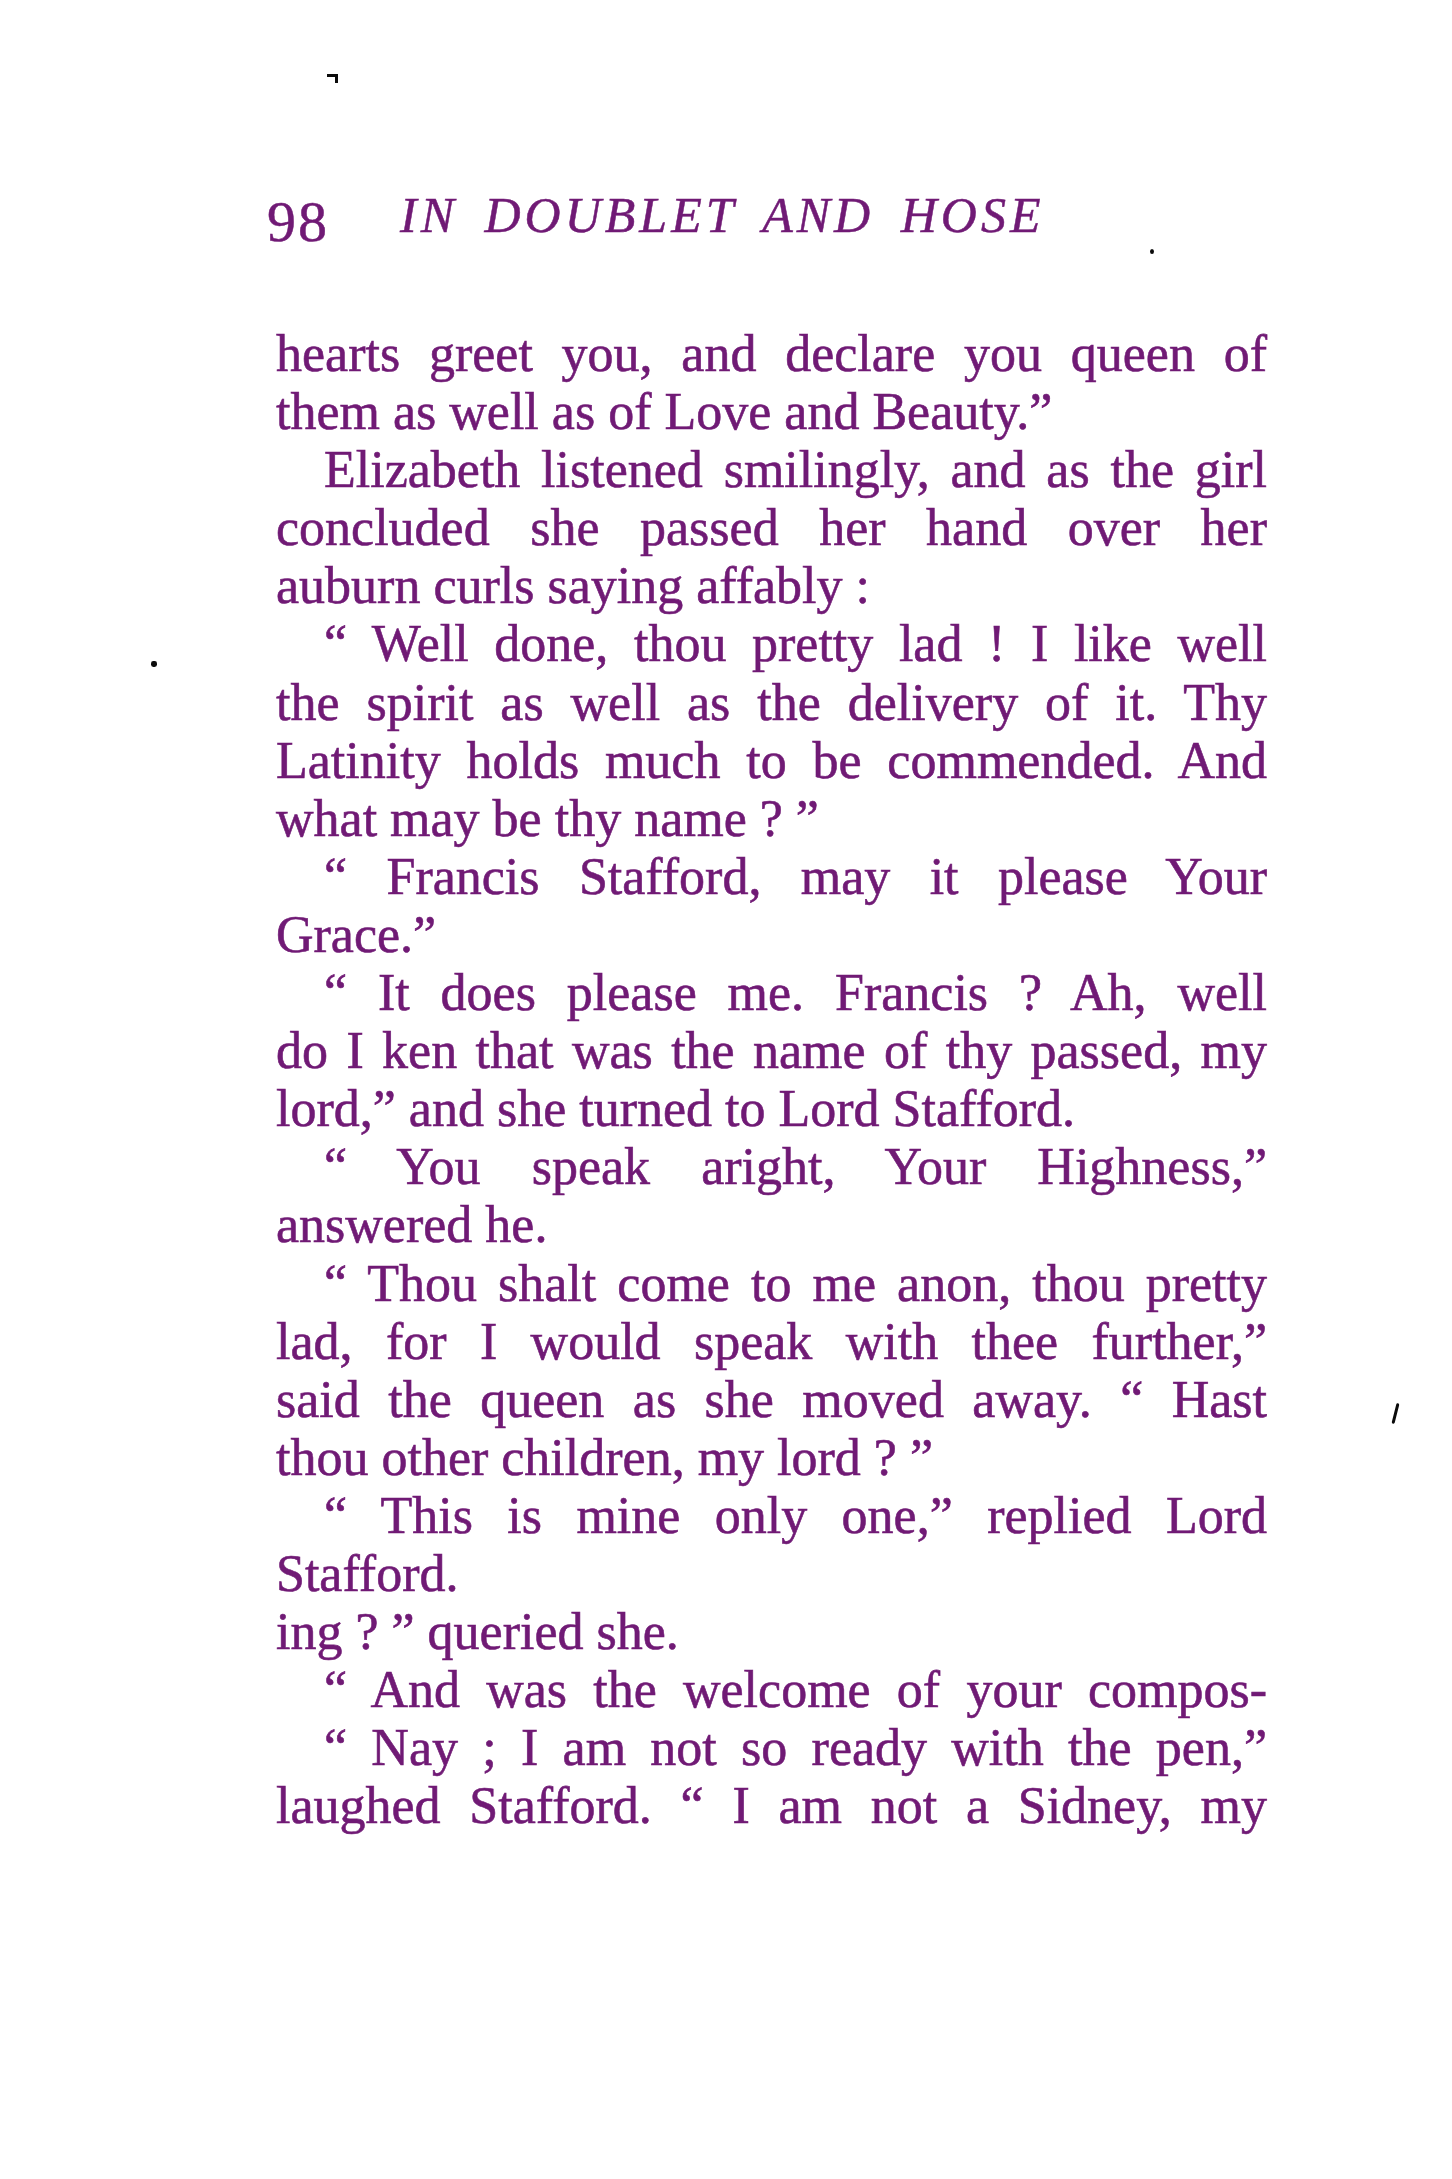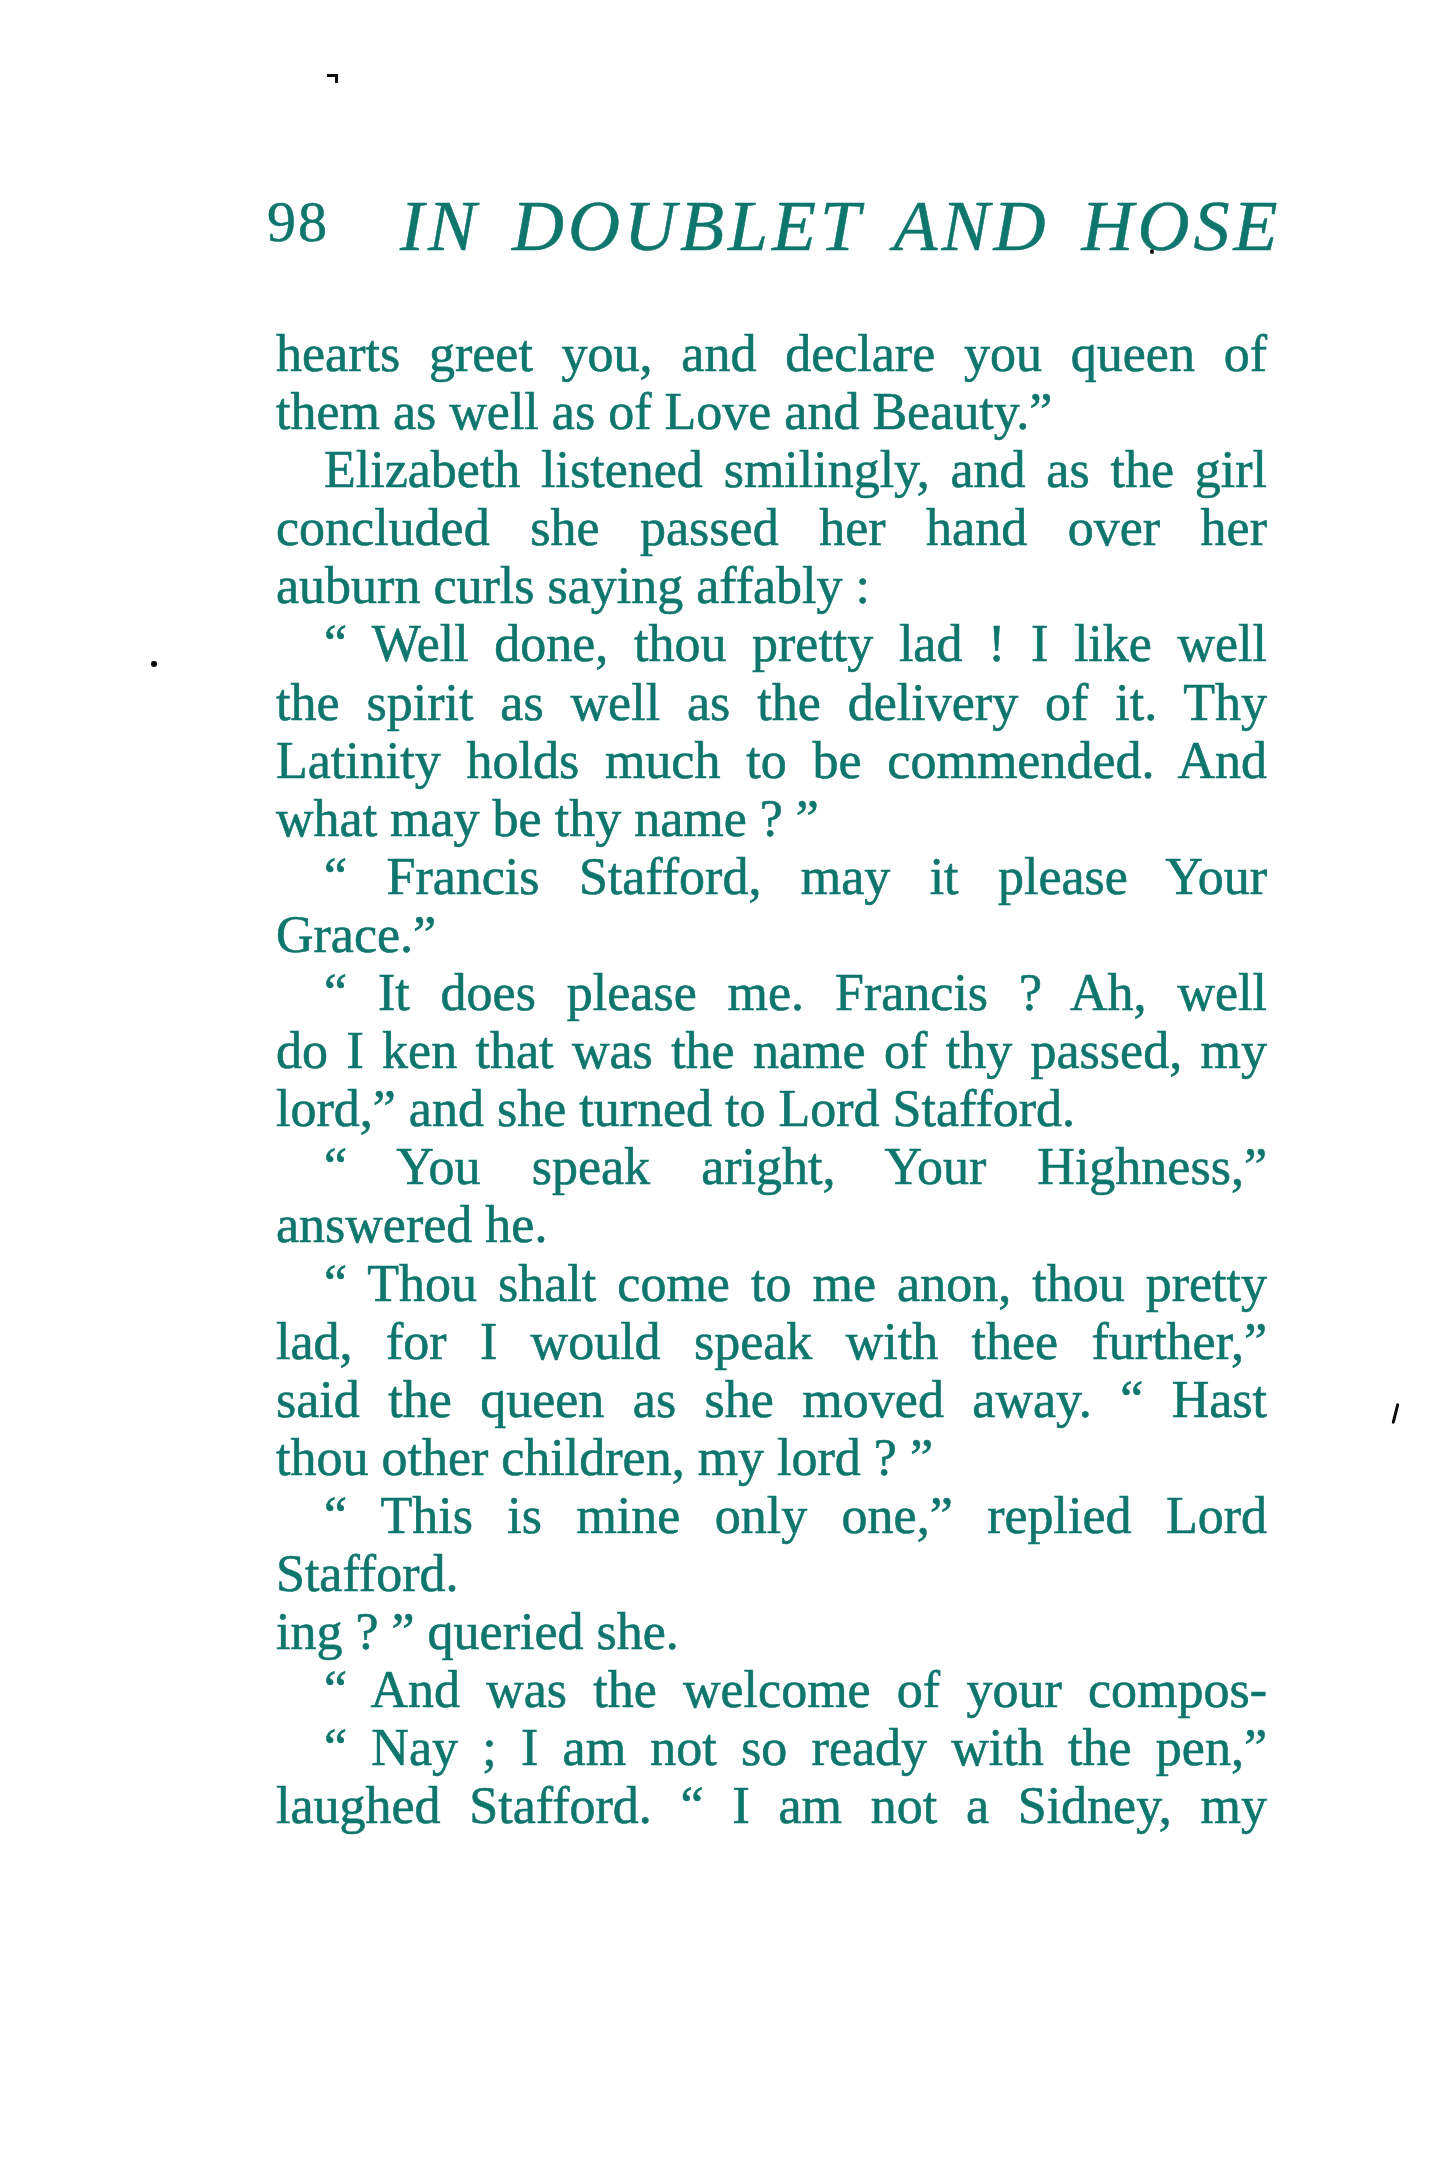--- a/index.html
+++ b/index.html
@@ -5,35 +5,35 @@
   html, body { margin: 0; padding: 0; }
   body {
     width: 1452px; height: 2179px;
     font-family: "Liberation Serif", serif;
     overflow: hidden;
   }
   #scan-page {
     position: relative;
     width: 1215px; height: 2179px;
     background: #ffffff;
-    color: #0f766e;
+    color: #701a75;
     border-radius: 16px;
   }
   
   #page-number {
     position: absolute;
     left: 267px; top: 193px;
     font-size: 58px; line-height: 1;
     letter-spacing: 2px;
     -webkit-text-stroke: 0.5px currentColor;
   }
   #running-title {
     position: absolute;
     left: 400px; top: 190px;
-    font-size: 72px; line-height: 1;
+    font-size: 50px; line-height: 1;
     font-style: italic;
     letter-spacing: 4px;
     word-spacing: 10px;
     white-space: nowrap;
     -webkit-text-stroke: 0.5px currentColor;
   }
   
   #body-text {
     position: absolute;
     left: 276px; top: 297px;

